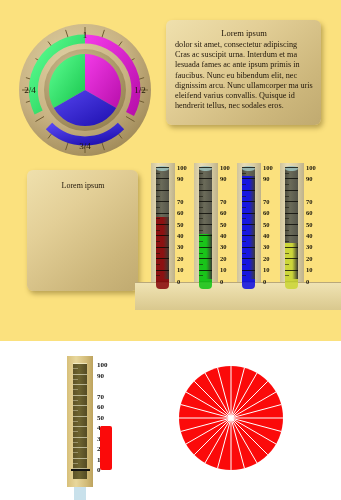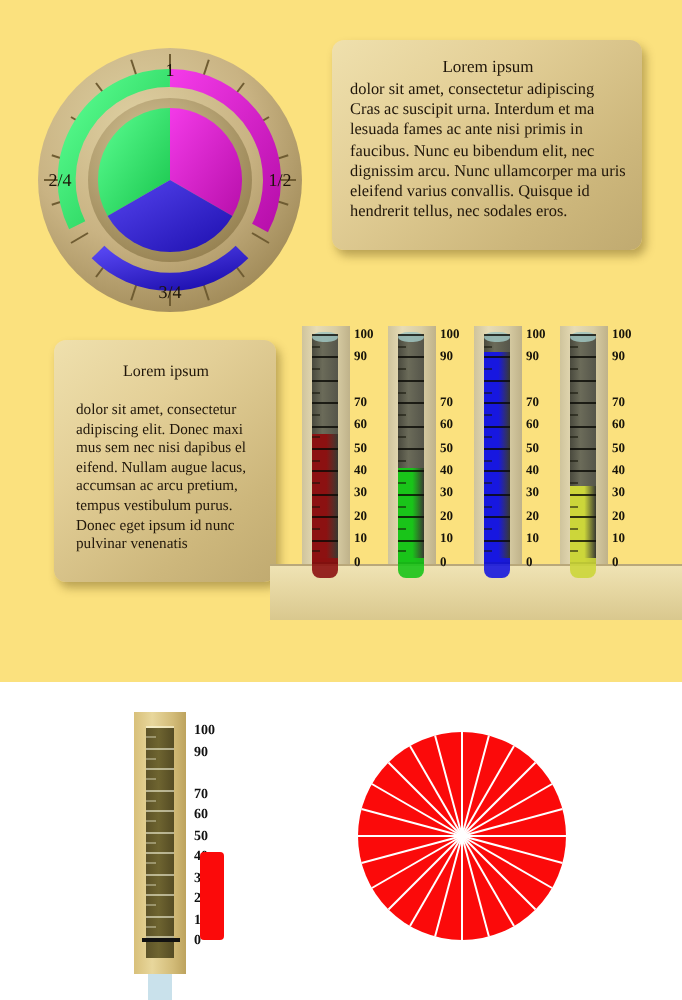--- a/index.html
+++ b/index.html
@@ -303,26 +303,25 @@
 
       <text x="69" y="17" text-anchor="middle" font-family="Liberation Serif, serif" font-size="9" fill="#1d1508">1</text>
       <text x="124" y="72" text-anchor="middle" font-family="Liberation Serif, serif" font-size="9" fill="#1d1508">1/2</text>
       <text x="69" y="128" text-anchor="middle" font-family="Liberation Serif, serif" font-size="9" fill="#1d1508">3/4</text>
       <text x="14" y="72" text-anchor="middle" font-family="Liberation Serif, serif" font-size="9" fill="#1d1508">2/4</text>
     </svg>
   </div>
 
   <div class="text-panel" id="panel-top-right">
     <p class="tp-title">Lorem ipsum</p>
-    <p class="tp-body">dolor sit amet, consectetur adipiscing Cras ac suscipit urna. Interdum et ma lesuada fames ac ante nisi primis in faucibus. Nunc eu bibendum elit, nec dignissim arcu. Nunc ullamcorper ma uris eleifend varius convallis. Quisque id hendrerit tellus, nec sodales eros.</p>
+    <p class="tp-body">dolor sit amet, consectetur adipiscing Cras ac suscipit urna. Interdum et ma lesuada fames ac ante ipsum primis in faucibus. Nunc eu bibendum elit, nec dignissim arcu. Nunc ullamcorper ma uris eleifend varius convallis. Quisque id hendrerit tellus, nec sodales eros.</p>
   </div>
 
   <div class="text-panel" id="panel-mid-left">
     <p class="tp-title">Lorem ipsum</p>
-    <p class="tp-body">dolor sit amet, consectetur adipiscing elit. Donec maxi mus sem nec nisi dapibus el eifend. Nullam augue lacus, accumsan ac arcu pretium, tempus vestibulum purus. Donec eget ipsum id nunc pulvinar venenatis</p>
   </div>
 
   <div id="thermo-bank">
     <div id="thermo-ground"></div>
   <div class="thermo" style="left: 16px;">
         <div class="plate"></div>
         <div class="tube">
           <div class="fill" style="height: 64.98px; background: linear-gradient(90deg, rgb(140, 17, 17) 0%, rgb(140, 17, 17) 55%, rgba(0, 0, 0, 0.35) 100%);"></div>
         </div>
         <div class="tube-cap"></div>

